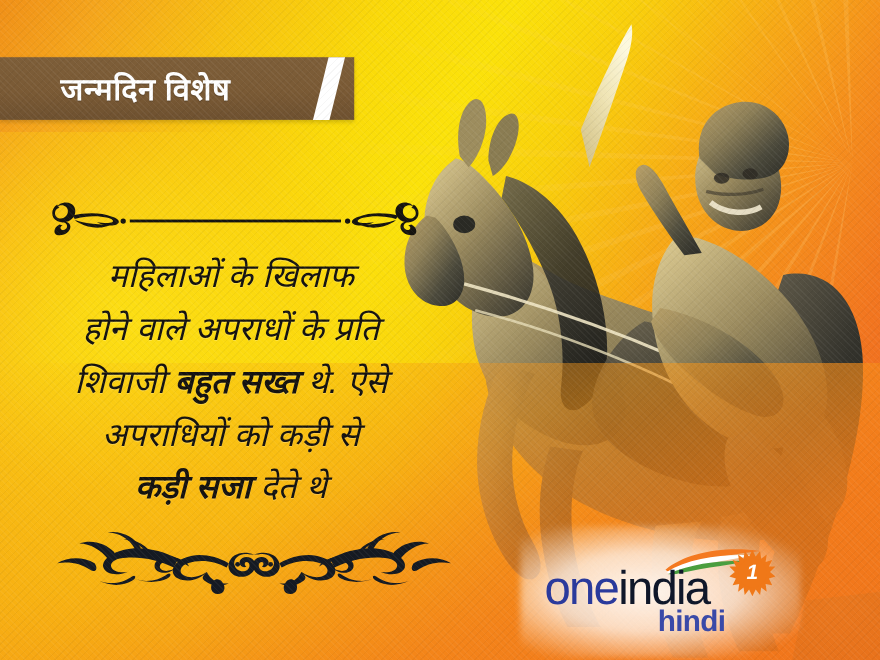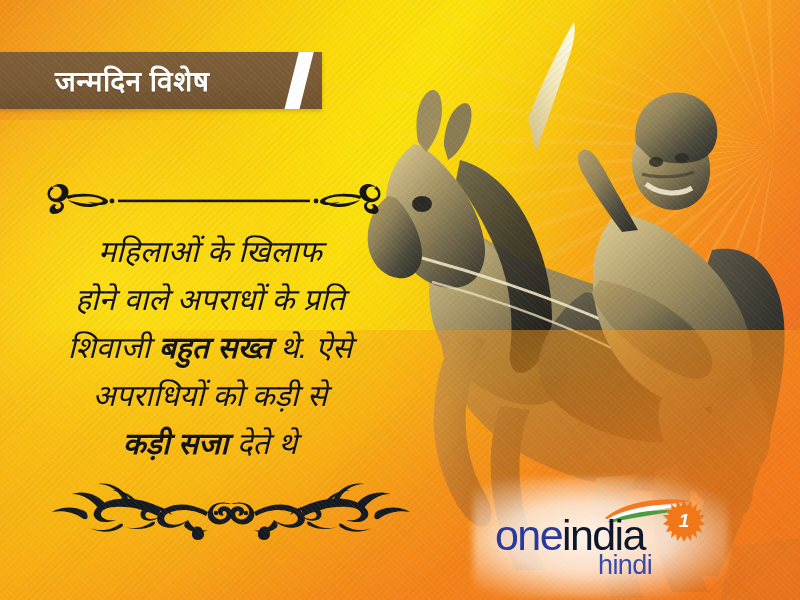--- a/index.html
+++ b/index.html
@@ -176,21 +176,21 @@
   }
   .logo-one { font-weight: 400; color: #2a3a9c; }
   .logo-india { font-weight: 400; color: #0f172a; }
   .logo-sub {
     position: absolute;
     left: 103px; top: 60px;
     font-size: 27px;
     line-height: 1;
     letter-spacing: -0.6px;
     color: #3a4aa8;
-    font-weight: 400;
+    font-weight: 700;
   }
   .logo-swoosh {
     position: absolute;
     left: 108px; top: 6px;
     width: 92px; height: 24px;
   }
   .logo-swoosh svg { display:block; width:100%; height:100%; }
   .logo-badge {
     position: absolute;
     left: 168px; top: 8px;

